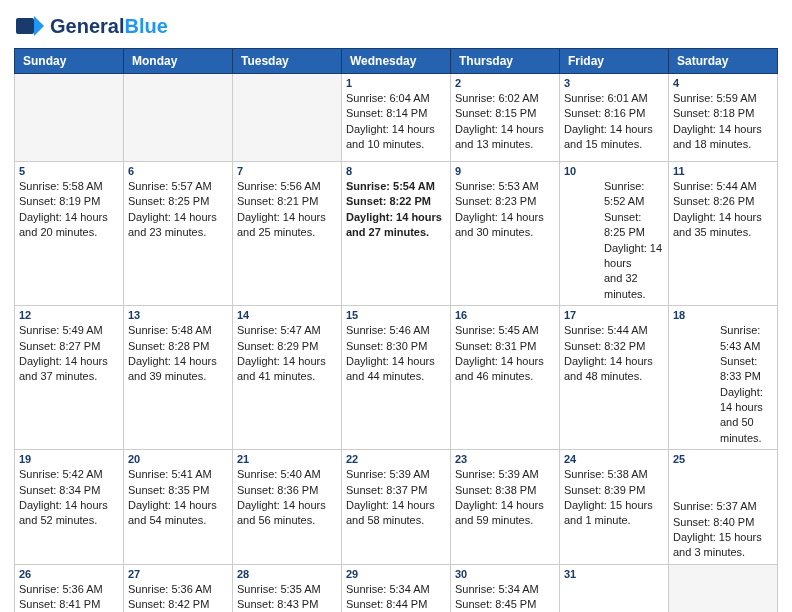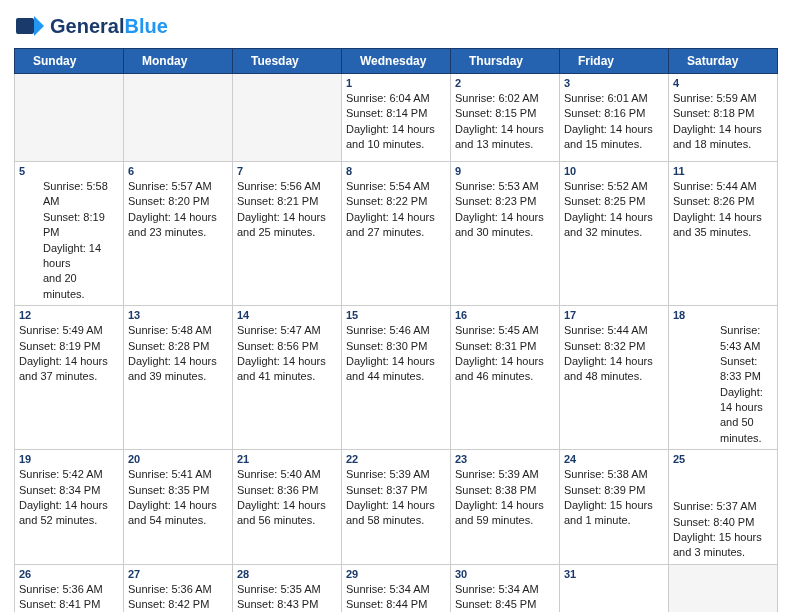--- a/index.html
+++ b/index.html
@@ -51,21 +51,21 @@
       flex: 1;
       border-collapse: collapse;
       width: 100%;
       table-layout: fixed;
     }
     .calendar th {
       background: #2563b0;
       color: #fff;
       font-size: 12px;
       font-weight: bold;
-      padding: 5px 18px;
+      padding: 5px 8px;
       border: 1px solid #1a3a6b;
       text-align: left;
     }
     .calendar td {
       border: 1px solid #ccc;
       vertical-align: top;
       padding: 3px 4px;
       font-size: 9.5px;
       color: #222;
       height: 88px;
@@ -152,87 +152,87 @@
             <span class="day-num">4</span>
             <div class="day-info" style="white-space: pre-line;">Sunrise: 5:59 AM
 Sunset: 8:18 PM
 Daylight: 14 hours
 and 18 minutes.</div>
           </td>
         </tr>
         <tr>
           <td>
             <span class="day-num">5</span>
-            <div class="day-info" style="white-space: pre-line; margin-left: 24px;">Sunrise: 5:58 AM
+            <div class="day-info" style="white-space: pre-line;">Sunrise: 5:58 AM
 Sunset: 8:19 PM
 Daylight: 14 hours
 and 20 minutes.</div>
           </td>
           <td>
             <span class="day-num">6</span>
             <div class="day-info" style="white-space: pre-line;">Sunrise: 5:57 AM
-Sunset: 8:20 PM
+Sunset: 8:25 PM
 Daylight: 14 hours
 and 23 minutes.</div>
           </td>
           <td>
             <span class="day-num">7</span>
             <div class="day-info" style="white-space: pre-line;">Sunrise: 5:56 AM
 Sunset: 8:21 PM
 Daylight: 14 hours
 and 25 minutes.</div>
           </td>
           <td>
             <span class="day-num">8</span>
-            <div class="day-info" style="white-space: pre-line;">Sunrise: 5:54 AM
+            <div class="day-info" style="white-space: pre-line; font-weight: bold;">Sunrise: 5:54 AM
 Sunset: 8:22 PM
 Daylight: 14 hours
 and 27 minutes.</div>
           </td>
           <td>
             <span class="day-num">9</span>
             <div class="day-info" style="white-space: pre-line;">Sunrise: 5:53 AM
 Sunset: 8:23 PM
 Daylight: 14 hours
 and 30 minutes.</div>
           </td>
           <td>
             <span class="day-num">10</span>
-            <div class="day-info" style="white-space: pre-line;">Sunrise: 5:52 AM
+            <div class="day-info" style="white-space: pre-line; margin-left: 40px;">Sunrise: 5:52 AM
 Sunset: 8:25 PM
 Daylight: 14 hours
 and 32 minutes.</div>
           </td>
           <td>
             <span class="day-num">11</span>
             <div class="day-info" style="white-space: pre-line;">Sunrise: 5:44 AM
 Sunset: 8:26 PM
 Daylight: 14 hours
 and 35 minutes.</div>
           </td>
         </tr>
         <tr>
           <td>
             <span class="day-num">12</span>
             <div class="day-info" style="white-space: pre-line;">Sunrise: 5:49 AM
-Sunset: 8:19 PM
+Sunset: 8:27 PM
 Daylight: 14 hours
 and 37 minutes.</div>
           </td>
           <td>
             <span class="day-num">13</span>
             <div class="day-info" style="white-space: pre-line;">Sunrise: 5:48 AM
 Sunset: 8:28 PM
 Daylight: 14 hours
 and 39 minutes.</div>
           </td>
           <td>
             <span class="day-num">14</span>
             <div class="day-info" style="white-space: pre-line;">Sunrise: 5:47 AM
-Sunset: 8:56 PM
+Sunset: 8:29 PM
 Daylight: 14 hours
 and 41 minutes.</div>
           </td>
           <td>
             <span class="day-num">15</span>
             <div class="day-info" style="white-space: pre-line;">Sunrise: 5:46 AM
 Sunset: 8:30 PM
 Daylight: 14 hours
 and 44 minutes.</div>
           </td>

